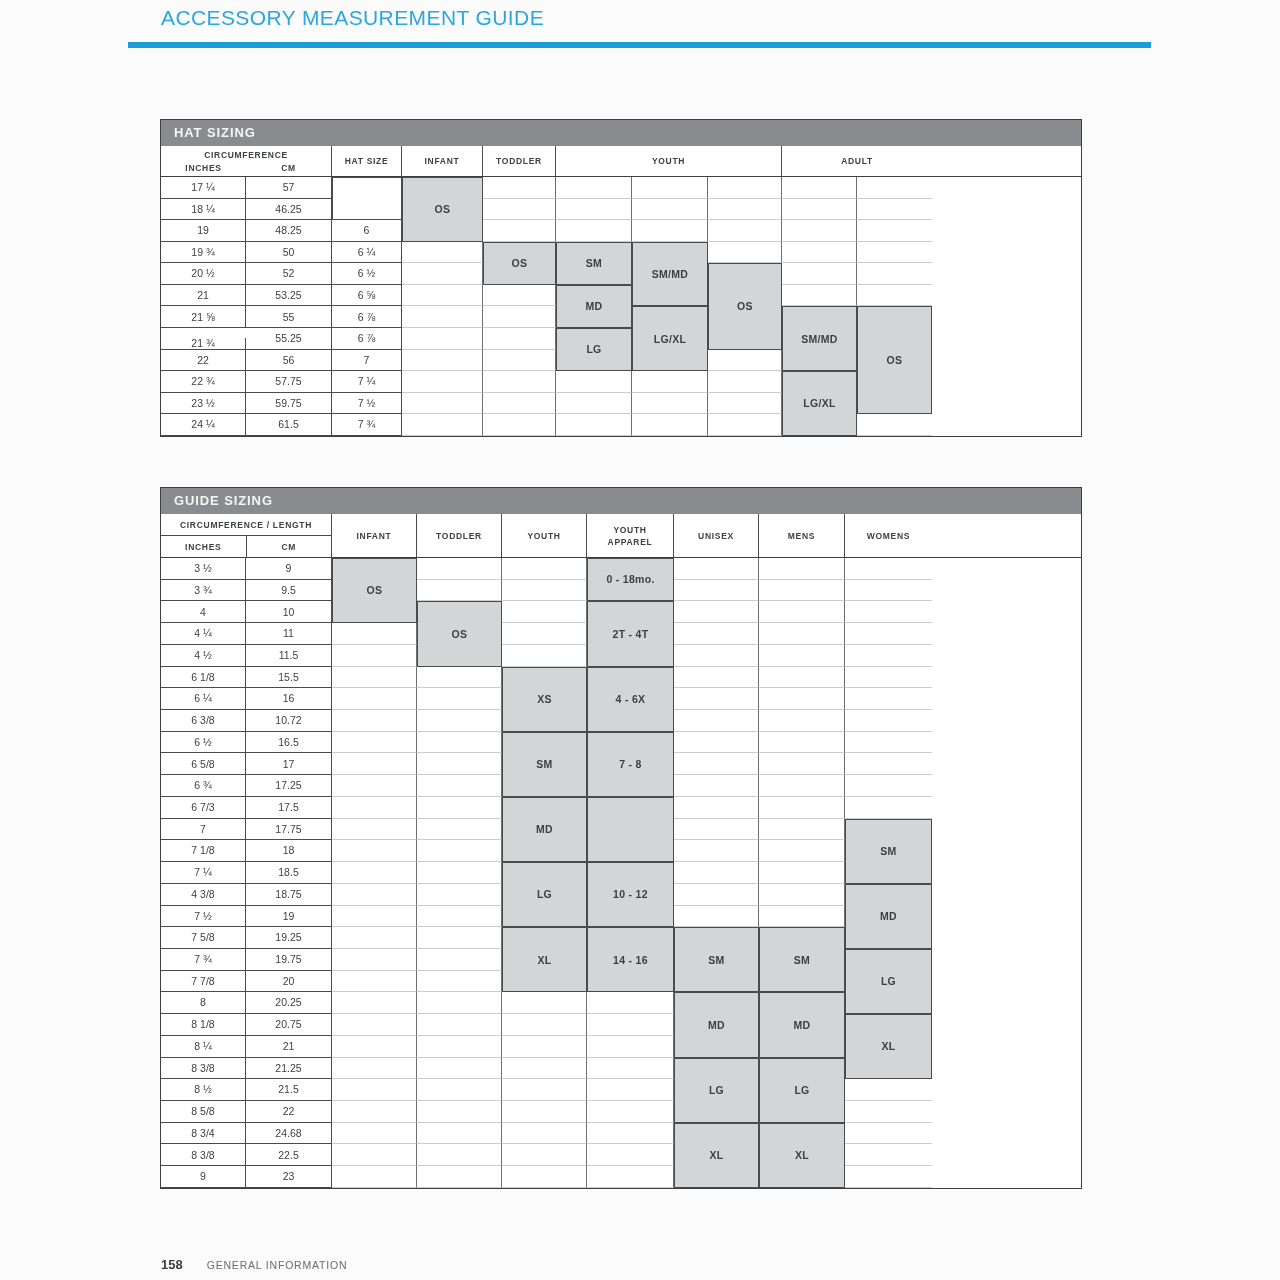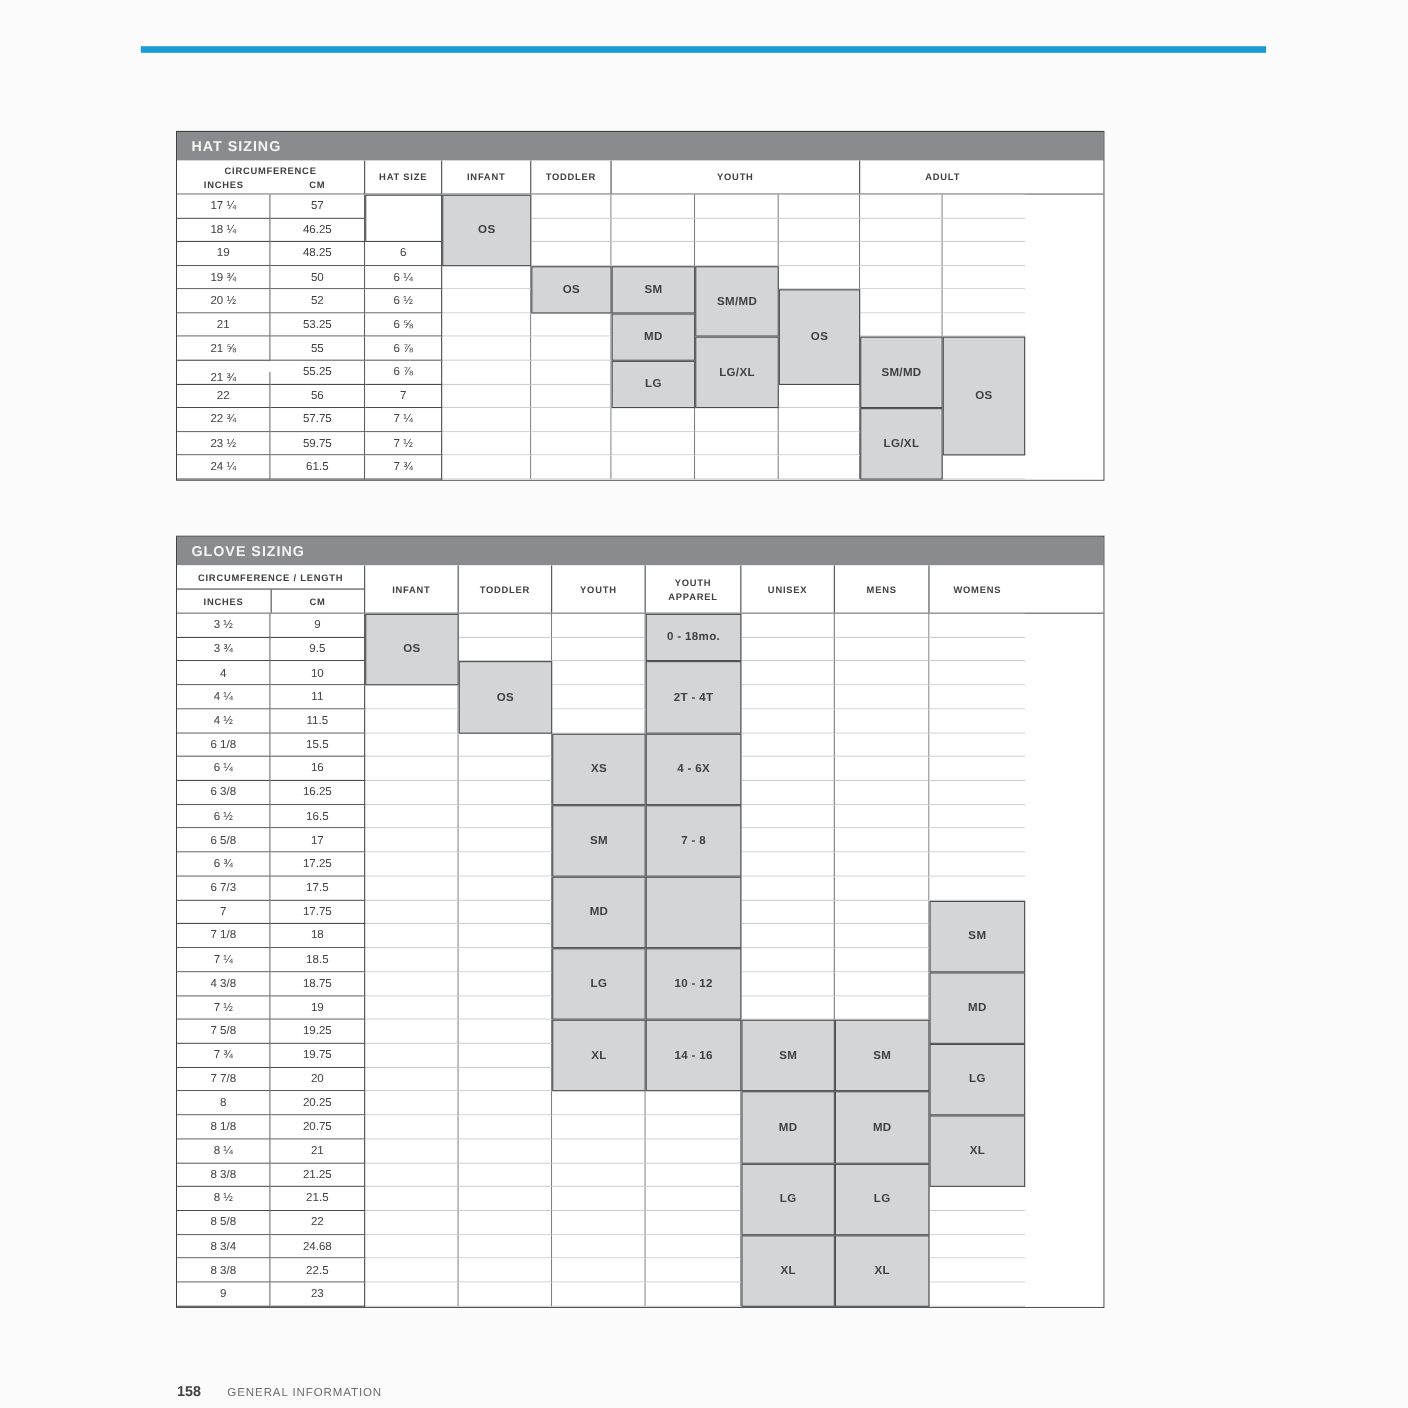--- a/index.html
+++ b/index.html
@@ -15,21 +15,21 @@
     --tmid:#6A6B6E;
   }
   *{box-sizing:border-box;margin:0;padding:0;}
   html,body{width:1280px;height:1280px;}
   body{font-family:"Liberation Sans", sans-serif;background:#fbfbfc;position:relative;overflow:hidden;}
   .page{position:absolute;inset:0;background:#fbfbfc;}
 
   .doc-title{position:absolute;left:161px;top:6px;font-size:21px;font-weight:400;letter-spacing:.4px;color:var(--blue);}
   .rule{position:absolute;left:128px;top:42px;width:1023px;height:6px;background:var(--rule-blue);}
 
-  .table-block{position:absolute;left:160px;width:844px;border:1.5px solid var(--bdark);background:#fff;}
+  .table-block{position:absolute;left:160px;width:922px;border:1.5px solid var(--bdark);background:#fff;}
   .table-block.hat{top:119px;}
   .table-block.glove{top:487px;}
 
   .tbar{height:26px;background:var(--bar);color:#F4F4F4;font-size:13px;font-weight:bold;letter-spacing:.9px;line-height:26px;padding-left:13px;}
 
   .grid{display:grid;}
   .hat-grid{grid-template-columns:85px 86px 70px 81px 73px 76px 76px 74px 75px 75px;}
   .glove-grid{grid-template-columns:85px 86px 85px 85px 85px 87px 85px 86px 87px;}
 
   .thead{border-bottom:1.5px solid var(--bdark);background:#fff;}
@@ -61,20 +61,21 @@
 
   .footer{position:absolute;left:161px;top:1257px;display:flex;align-items:baseline;gap:24px;}
   .pagenum{font-size:13px;font-weight:bold;color:var(--tdark);}
   .section{font-size:10.5px;color:var(--tmid);letter-spacing:.8px;}
 </style>
 </head>
 <body>
 
 <div class="page">
 
+  <h1 class="doc-title">ACCESSORY MEASUREMENT GUIDE</h1>
   <div class="rule"></div>
 
   <section class="table-block hat">
     <div class="tbar">HAT SIZING</div>
     <div class="thead grid hat-grid">
       <div class="hc circ" style="grid-column:1 / span 2">
         <div>CIRCUMFERENCE</div>
         <div class="circ-sub">
           <span>INCHES</span>
           <span>CM</span>
@@ -214,21 +215,21 @@
         <div class="cell size-cell shaded" style="grid-area: 4 / 7 / span 3;">SM/MD</div>
         <div class="cell size-cell shaded" style="grid-area: 7 / 7 / span 3;">LG/XL</div>
         <div class="cell size-cell shaded" style="grid-area: 5 / 8 / span 4;">OS</div>
         <div class="cell size-cell shaded" style="grid-area: 7 / 9 / span 3;">SM/MD</div>
         <div class="cell size-cell shaded" style="grid-area: 10 / 9 / span 3;">LG/XL</div>
         <div class="cell size-cell shaded" style="grid-area: 7 / 10 / span 5;">OS</div>
       </div>
   </section>
 
   <section class="table-block glove">
-    <div class="tbar">GLOVE SIZING</div>
+    <div class="tbar">GUIDE SIZING</div>
     <div class="thead grid glove-grid">
       <div class="hc circ2" style="grid-column:1 / span 2">
         <div class="circ2-top">CIRCUMFERENCE / LENGTH</div>
         <div class="circ2-sub">
           <span>INCHES</span>
           <span>CM</span>
         </div>
       </div>
       <div class="hc" style="grid-column:3">INFANT</div>
       <div class="hc" style="grid-column:4">TODDLER</div>
@@ -453,21 +454,21 @@
         <div class="cell data-cell" style="grid-area: 3 / 2 / span 1;">10</div>
         <div class="cell data-cell" style="grid-area: 4 / 1 / span 1;">4 ¼</div>
         <div class="cell data-cell" style="grid-area: 4 / 2 / span 1;">11</div>
         <div class="cell data-cell" style="grid-area: 5 / 1 / span 1;">4 ½</div>
         <div class="cell data-cell" style="grid-area: 5 / 2 / span 1;">11.5</div>
         <div class="cell data-cell" style="grid-area: 6 / 1 / span 1;">6 1/8</div>
         <div class="cell data-cell" style="grid-area: 6 / 2 / span 1;">15.5</div>
         <div class="cell data-cell" style="grid-area: 7 / 1 / span 1;">6 ¼</div>
         <div class="cell data-cell" style="grid-area: 7 / 2 / span 1;">16</div>
         <div class="cell data-cell" style="grid-area: 8 / 1 / span 1;">6 3/8</div>
-        <div class="cell data-cell" style="grid-area: 8 / 2 / span 1;">16.25</div>
+        <div class="cell data-cell" style="grid-area: 8 / 2 / span 1;">10.72</div>
         <div class="cell data-cell" style="grid-area: 9 / 1 / span 1;">6 ½</div>
         <div class="cell data-cell" style="grid-area: 9 / 2 / span 1;">16.5</div>
         <div class="cell data-cell" style="grid-area: 10 / 1 / span 1;">6 5/8</div>
         <div class="cell data-cell" style="grid-area: 10 / 2 / span 1;">17</div>
         <div class="cell data-cell" style="grid-area: 11 / 1 / span 1;">6 ¾</div>
         <div class="cell data-cell" style="grid-area: 11 / 2 / span 1;">17.25</div>
         <div class="cell data-cell" style="grid-area: 12 / 1 / span 1;">6 7/3</div>
         <div class="cell data-cell" style="grid-area: 12 / 2 / span 1;">17.5</div>
         <div class="cell data-cell" style="grid-area: 13 / 1 / span 1;">7</div>
         <div class="cell data-cell" style="grid-area: 13 / 2 / span 1;">17.75</div>

